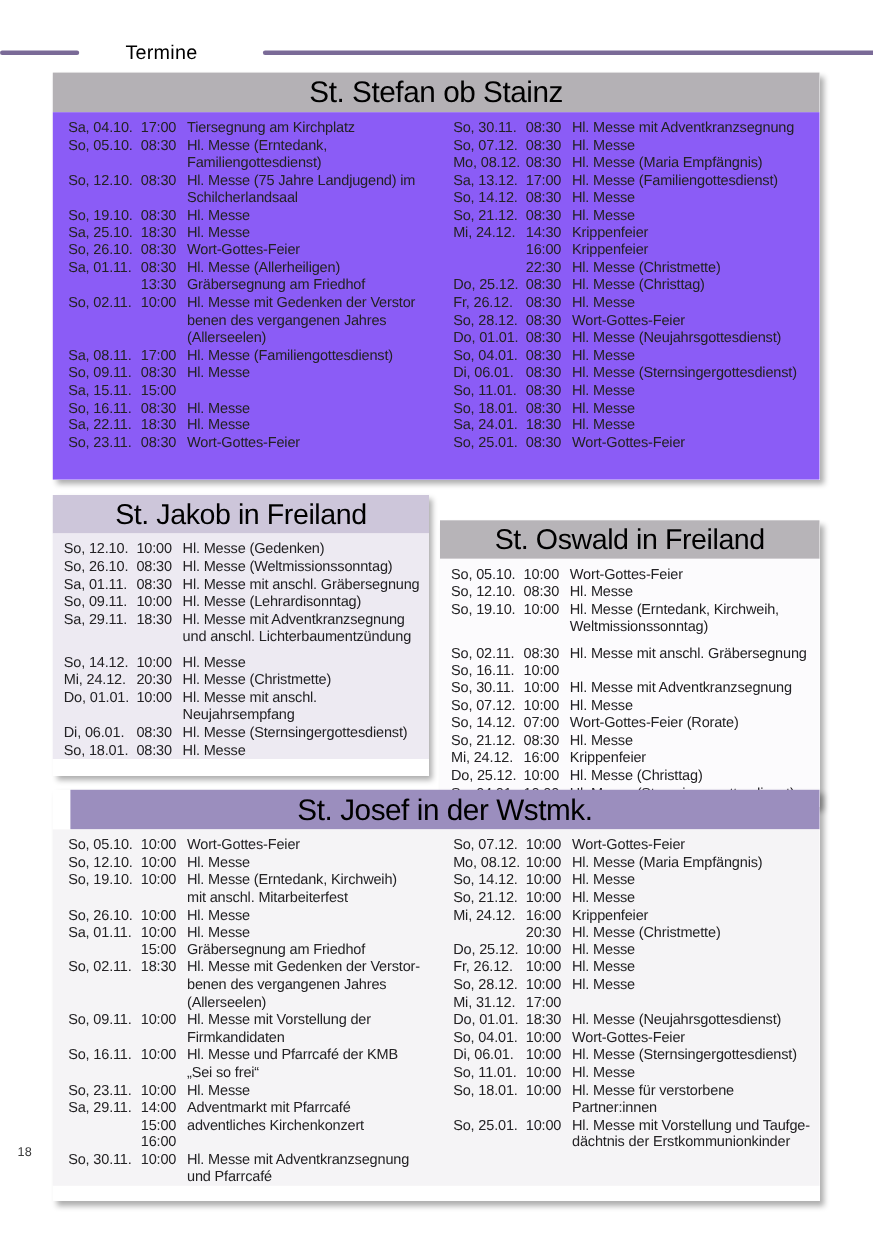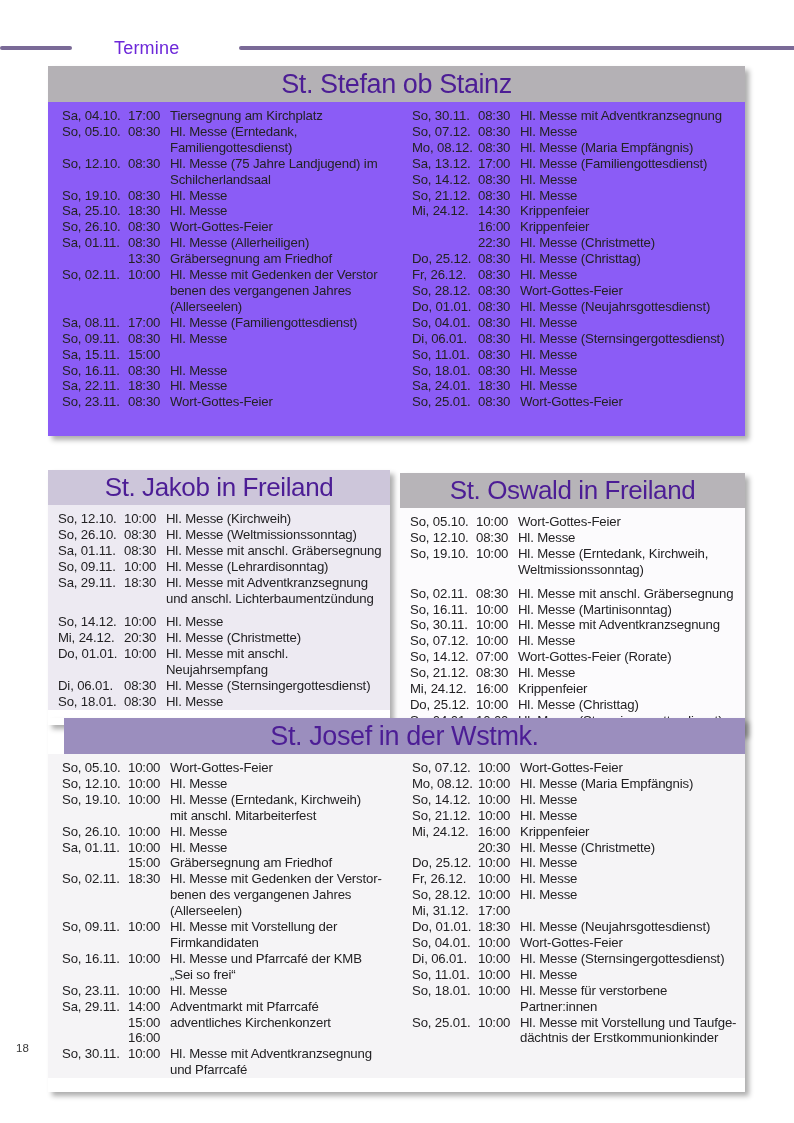--- a/index.html
+++ b/index.html
@@ -4,31 +4,31 @@
 <style>
   html,body{margin:0;padding:0;background:#fff;}
   body{font-family:"Liberation Sans","DejaVu Sans",sans-serif;color:#232224;}
   .page{position:relative;width:794px;height:1123px;background:#ffffff;overflow:hidden;}
 
   
   .top-rule{position:absolute;top:38px;left:0;right:0;height:22px;}
   .rule{position:absolute;top:8px;height:4px;border-radius:3px;background:#7a6a97;}
   .rule-left{left:0;width:72px;}
   .rule-right{left:239px;right:0;border-top-right-radius:0;border-bottom-right-radius:0;}
-  .header-label{position:absolute;left:114px;top:0;font-size:18px;letter-spacing:.2px;color:#6d28d9;}
+  .header-label{position:absolute;left:114px;top:0;font-size:18px;letter-spacing:.2px;color:#000000;}
 
   
   .box{position:absolute;box-shadow:4px 4px 5px rgba(0,0,0,.32);}
   .box-header{display:flex;align-items:center;justify-content:center;
-    font-size:27px;letter-spacing:-.4px;color:#4c1d95;height:36px;text-align:center;}
+    font-size:27px;letter-spacing:-.4px;color:#000000;height:36px;text-align:center;}
   .box-body{padding:6px 0 0 14px;}
 
   #sec-stefan{left:48px;top:66px;width:697px;height:370px;}
   #sec-stefan .box-body{height:328px;}
-  #sec-jakob{left:48px;top:450px;width:342px;height:255px;margin-top:20px;}
+  #sec-jakob{left:48px;top:450px;width:342px;height:255px;}
   #sec-oswald{left:400px;top:450px;width:345px;height:261px;margin-top:23px;}
   #sec-jakob .box-header,#sec-oswald .box-header{height:35px;font-size:26px;}
   #sec-jakob .box-body,#sec-oswald .box-body{padding-left:10px;}
   #sec-josef{left:48px;top:718px;width:697px;height:374px;}
 
   .two-col{display:grid;grid-template-columns:350px 1fr;}
 
   .entry{display:grid;grid-template-columns:66px 42px 1fr;
     font-size:13.2px;line-height:15.9px;letter-spacing:-.15px;color:#232224;}
   .entry.gap{margin-top:8px;}
@@ -231,21 +231,21 @@
     </div>
   </section>
 
   <section class="box" id="sec-jakob">
     <div class="box-header" style="background: rgb(205, 198, 218);">St. Jakob in Freiland</div>
     <div class="box-body" style="background: rgb(237, 234, 242);">
       <div class="col">
           <div class="entry">
             <span class="date">So, 12.10.</span>
             <span class="time">10:00</span>
-            <span class="text">Hl. Messe (Kirchweih)</span>
+            <span class="text">Hl. Messe (Gedenken)</span>
           </div>
           <div class="entry">
             <span class="date">So, 26.10.</span>
             <span class="time">08:30</span>
             <span class="text">Hl. Messe (Weltmissionssonntag)</span>
           </div>
           <div class="entry">
             <span class="date">Sa, 01.11.</span>
             <span class="time">08:30</span>
             <span class="text">Hl. Messe mit anschl. Gräbersegnung</span>
@@ -312,21 +312,20 @@
 Weltmissionssonntag)</span>
           </div>
           <div class="entry gap">
             <span class="date">So, 02.11.</span>
             <span class="time">08:30</span>
             <span class="text">Hl. Messe mit anschl. Gräbersegnung</span>
           </div>
           <div class="entry">
             <span class="date">So, 16.11.</span>
             <span class="time">10:00</span>
-            <span class="text">Hl. Messe (Martinisonntag)</span>
           </div>
           <div class="entry">
             <span class="date">So, 30.11.</span>
             <span class="time">10:00</span>
             <span class="text">Hl. Messe mit Adventkranzsegnung</span>
           </div>
           <div class="entry">
             <span class="date">So, 07.12.</span>
             <span class="time">10:00</span>
             <span class="text">Hl. Messe</span>

